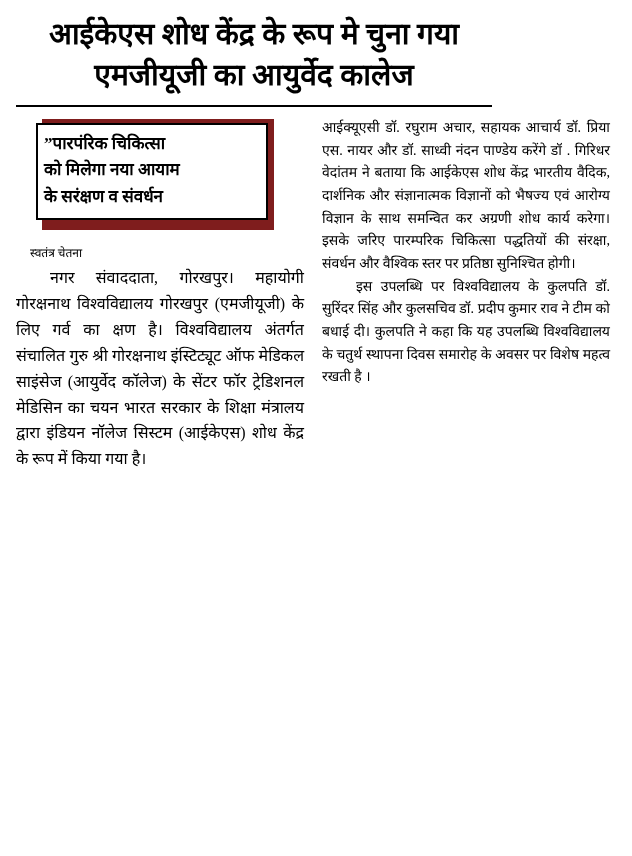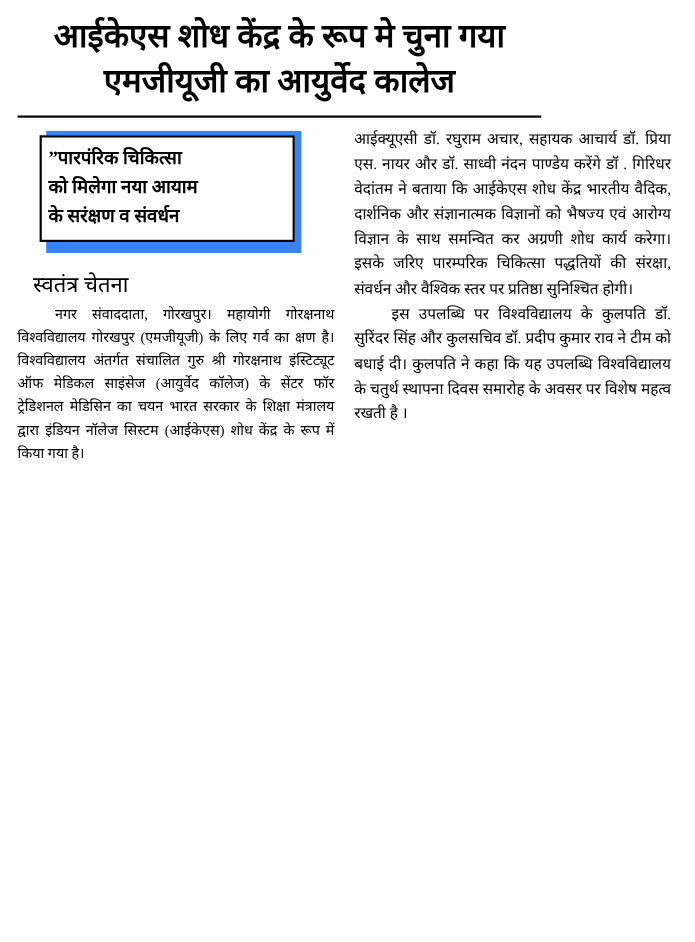--- a/index.html
+++ b/index.html
@@ -52,21 +52,21 @@
     gap: 18px;
     align-items: flex-start;
   }
   .col {
     width: 288px;
     flex: 0 0 288px;
   }
 
   
   .kicker-wrap {
-    background: #3b82f6;
+    background: #7f1d1d;
     padding: 8px 26px 10px 10px;
     margin: 2px 0 14px 26px;
     width: 232px;
     box-sizing: border-box;
     position: relative;
   }
   .kicker-inner {
     background: #ffffff;
     border: 2px solid #000000;
     padding: 6px 6px 8px 6px;
@@ -82,26 +82,26 @@
     color: #000000;
     white-space: nowrap;
   }
   .kicker-line:first-child::before {
     content: "\201D";
     font-size: 17px;
   }
 
   
   .byline {
-    font-size: 20px;
+    font-size: 12px;
     color: #000000;
     margin: 0 0 4px 14px;
   }
   .body-par {
-    font-size: 13px;
+    font-size: 16px;
     line-height: 1.62;
     text-align: justify;
     text-justify: inter-word;
     color: #000000;
     margin: 0;
   }
   .body-par + .body-par {
     margin-top: 0px;
   }
   .indent {

